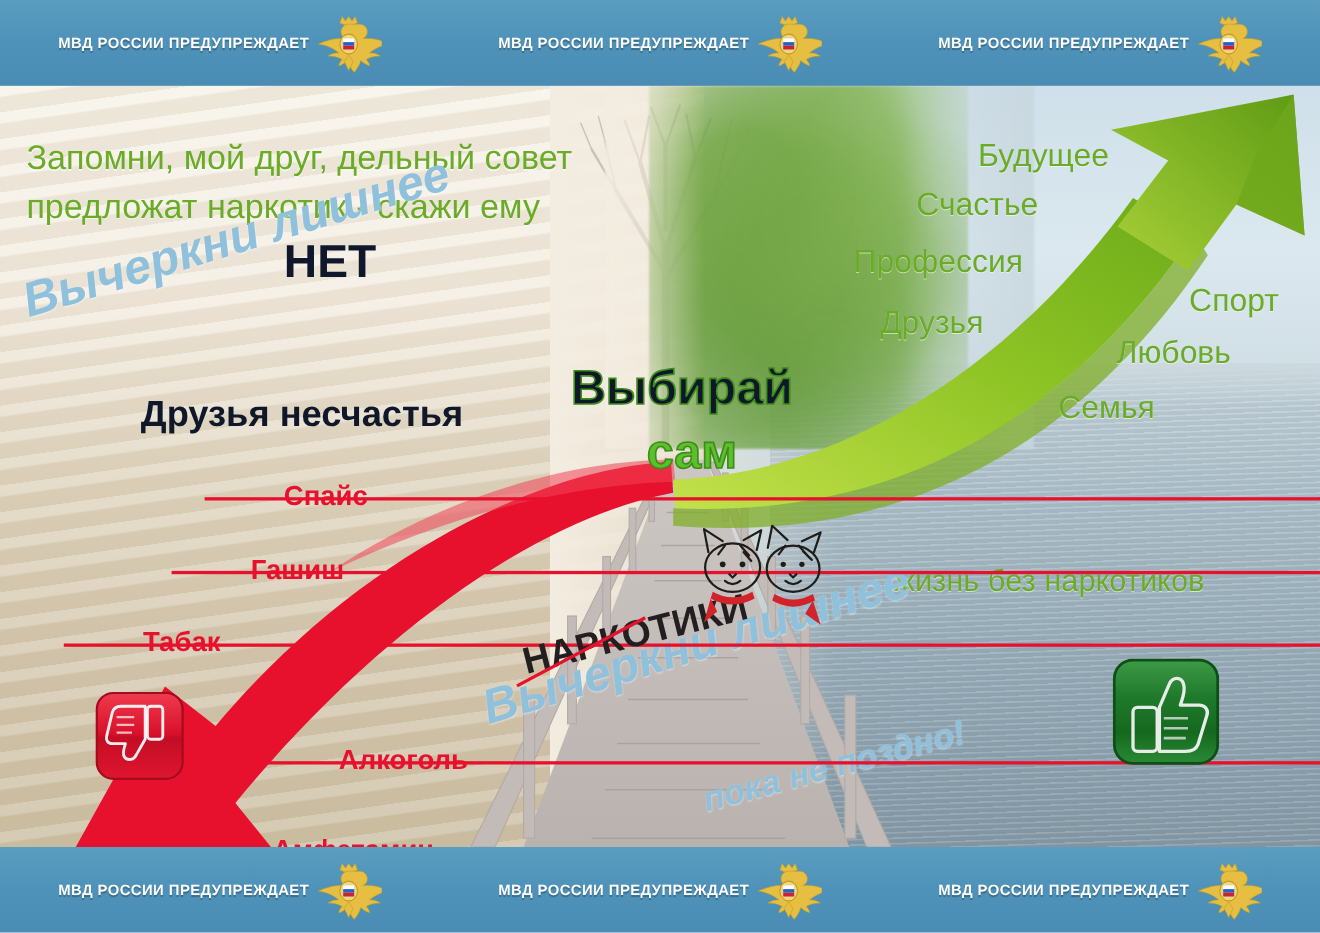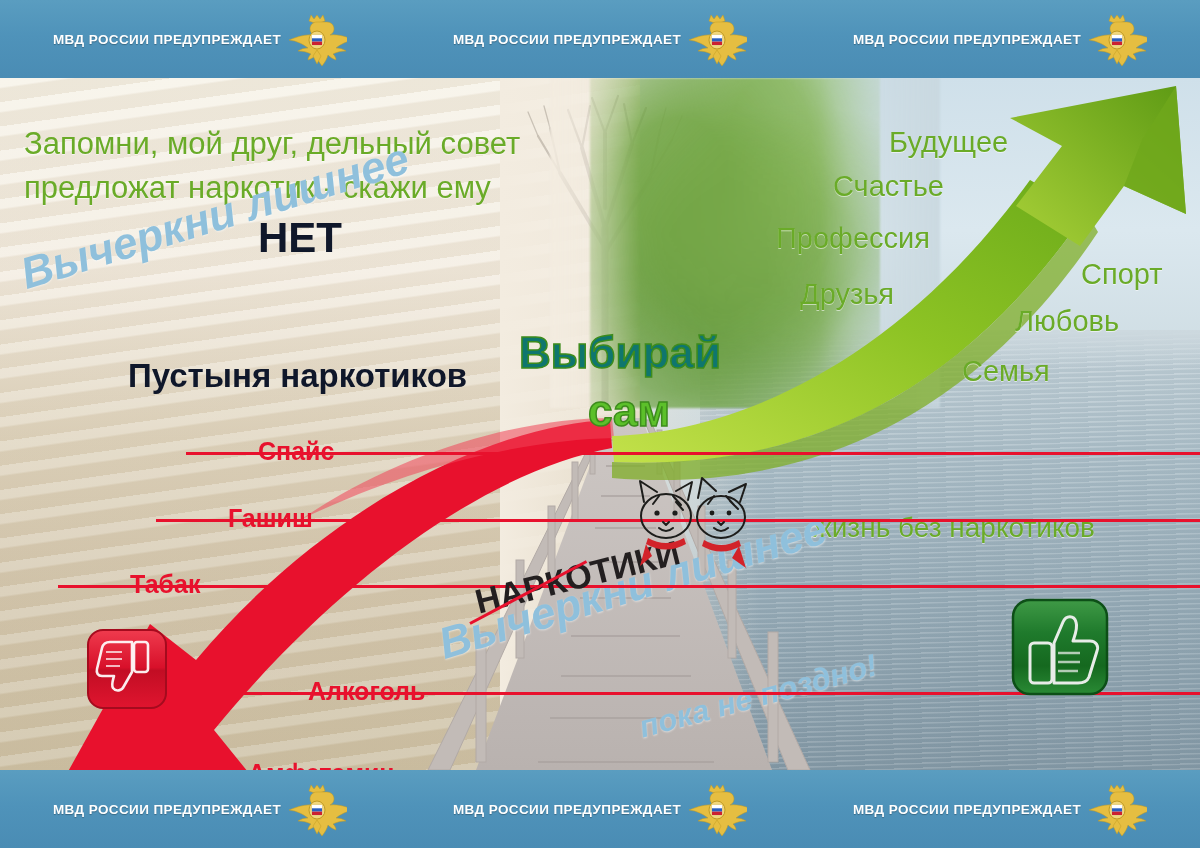--- a/index.html
+++ b/index.html
@@ -148,21 +148,21 @@
     left:476px;top:583px;font-size:34px;font-weight:bold;color:#231f20;
     transform:rotate(-14deg);transform-origin:left center;z-index:32;
   }
   #narkotiki-strike{
     position:absolute;left:470px;top:622px;width:132px;height:3px;
     background:#e8112d;transform:rotate(-28deg);transform-origin:left center;z-index:33;
   }
 
   
   #choose-1{
-    left:519px;top:328px;font-size:44px;color:#0f766e;font-weight:bold;
+    left:519px;top:328px;font-size:44px;color:#0f172a;font-weight:bold;
     -webkit-text-stroke:1.5px #3d8c1c;
   }
   #choose-2{
     left:588px;top:386px;font-size:44px;color:#5cc02a;font-weight:bold;
     -webkit-text-stroke:1.5px #3d8c1c;
   }
 
   
   .pos{font-size:29px;}
   #pos-0{left:889px;top:126px;}
@@ -369,21 +369,21 @@
       </svg>
     </div>
   </div>
 
   <div class="txt green-bold" id="advice-line1">Запомни, мой друг, дельный совет</div>
   <div class="txt green-bold" id="advice-line2">предложат наркотик - скажи ему</div>
   <div class="txt red-bold" id="advice-net">НЕТ</div>
 
   <div class="txt blue-script" id="cross-out-1">Вычеркни лишнее</div>
 
-  <div class="txt red-bold" id="desert-title">Пустыня наркотиков</div>
+  <div class="txt red-bold" id="desert-title">Друзья несчастья</div>
 
   <div class="txt strike drug" id="drug-0">Спайс</div>
   <div class="txt strike drug" id="drug-1">Гашиш</div>
   <div class="txt strike drug" id="drug-2">Табак</div>
   <div class="txt strike drug" id="drug-3">Алкоголь</div>
   <div class="txt strike drug" id="drug-4">Амфетамин</div>
   <div class="txt strike drug" id="drug-5">Героин</div>
 
   <div class="txt" id="narkotiki">НАРКОТИКИ</div>
   <div id="narkotiki-strike"></div>

